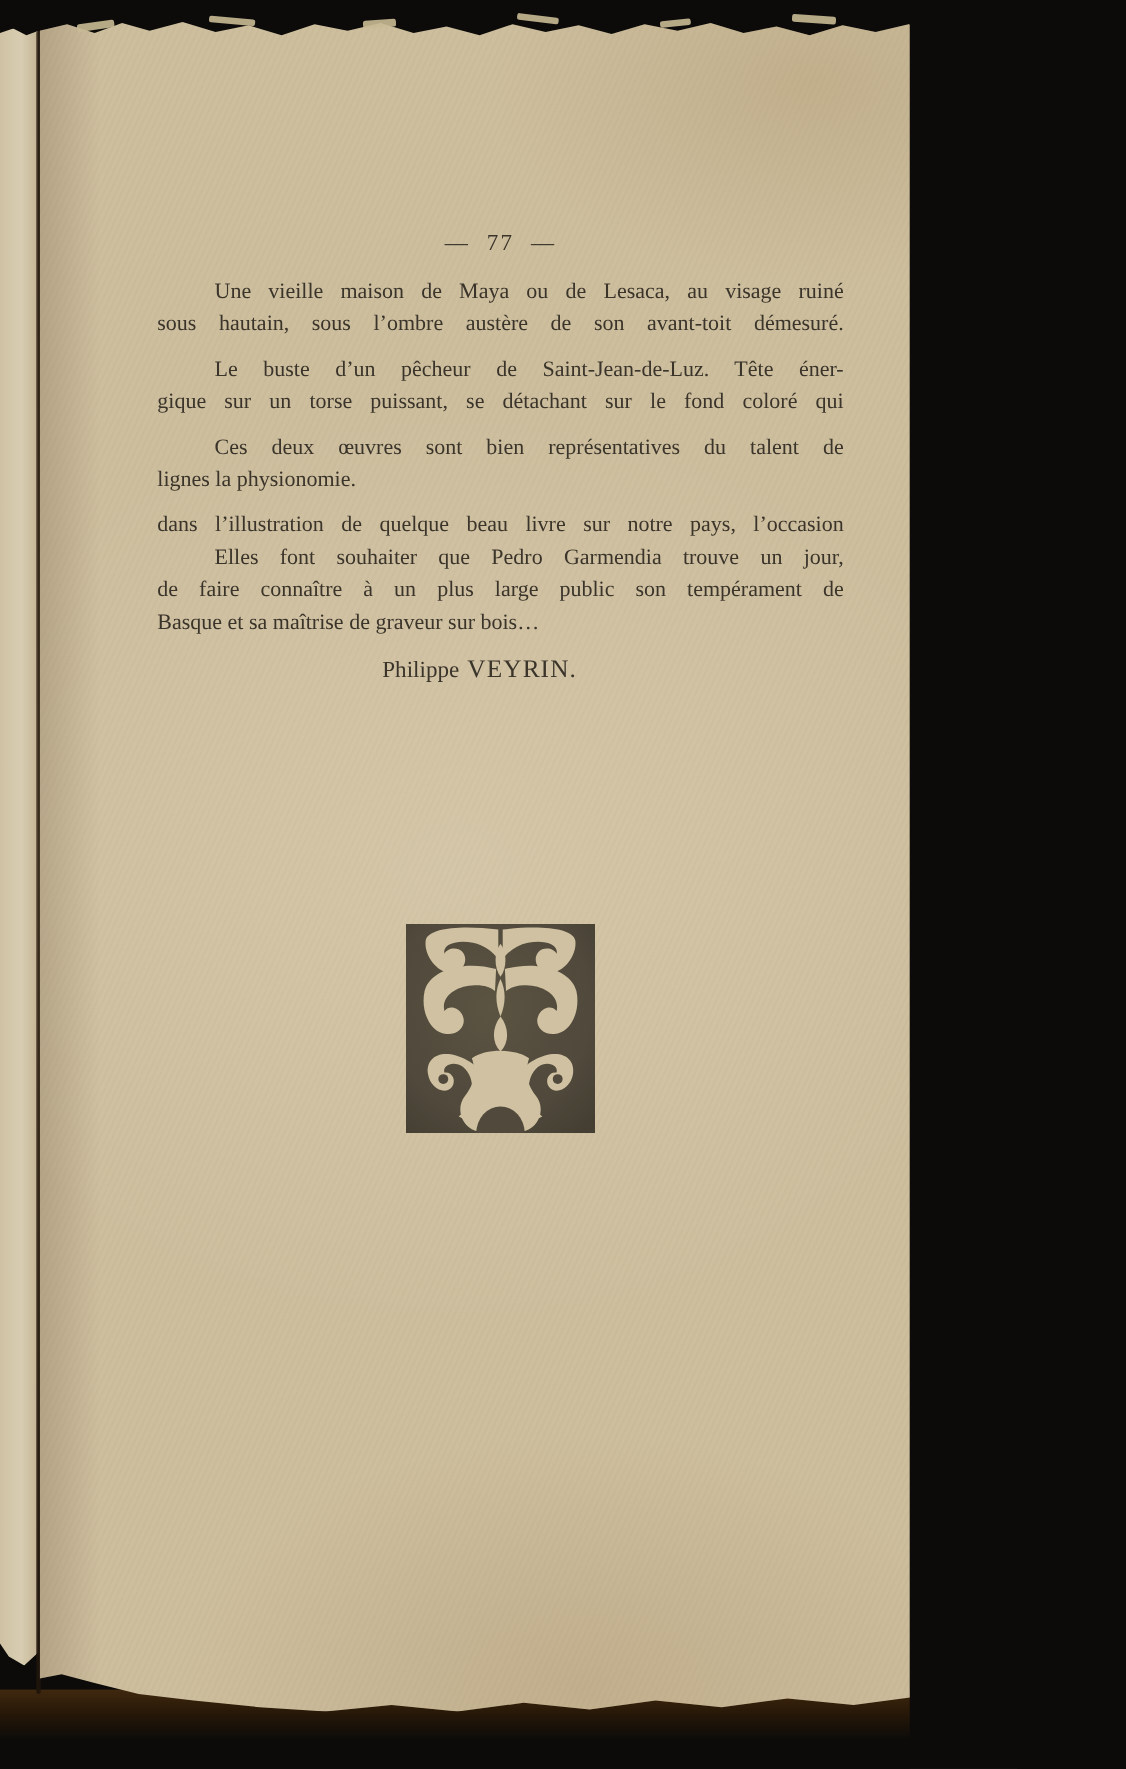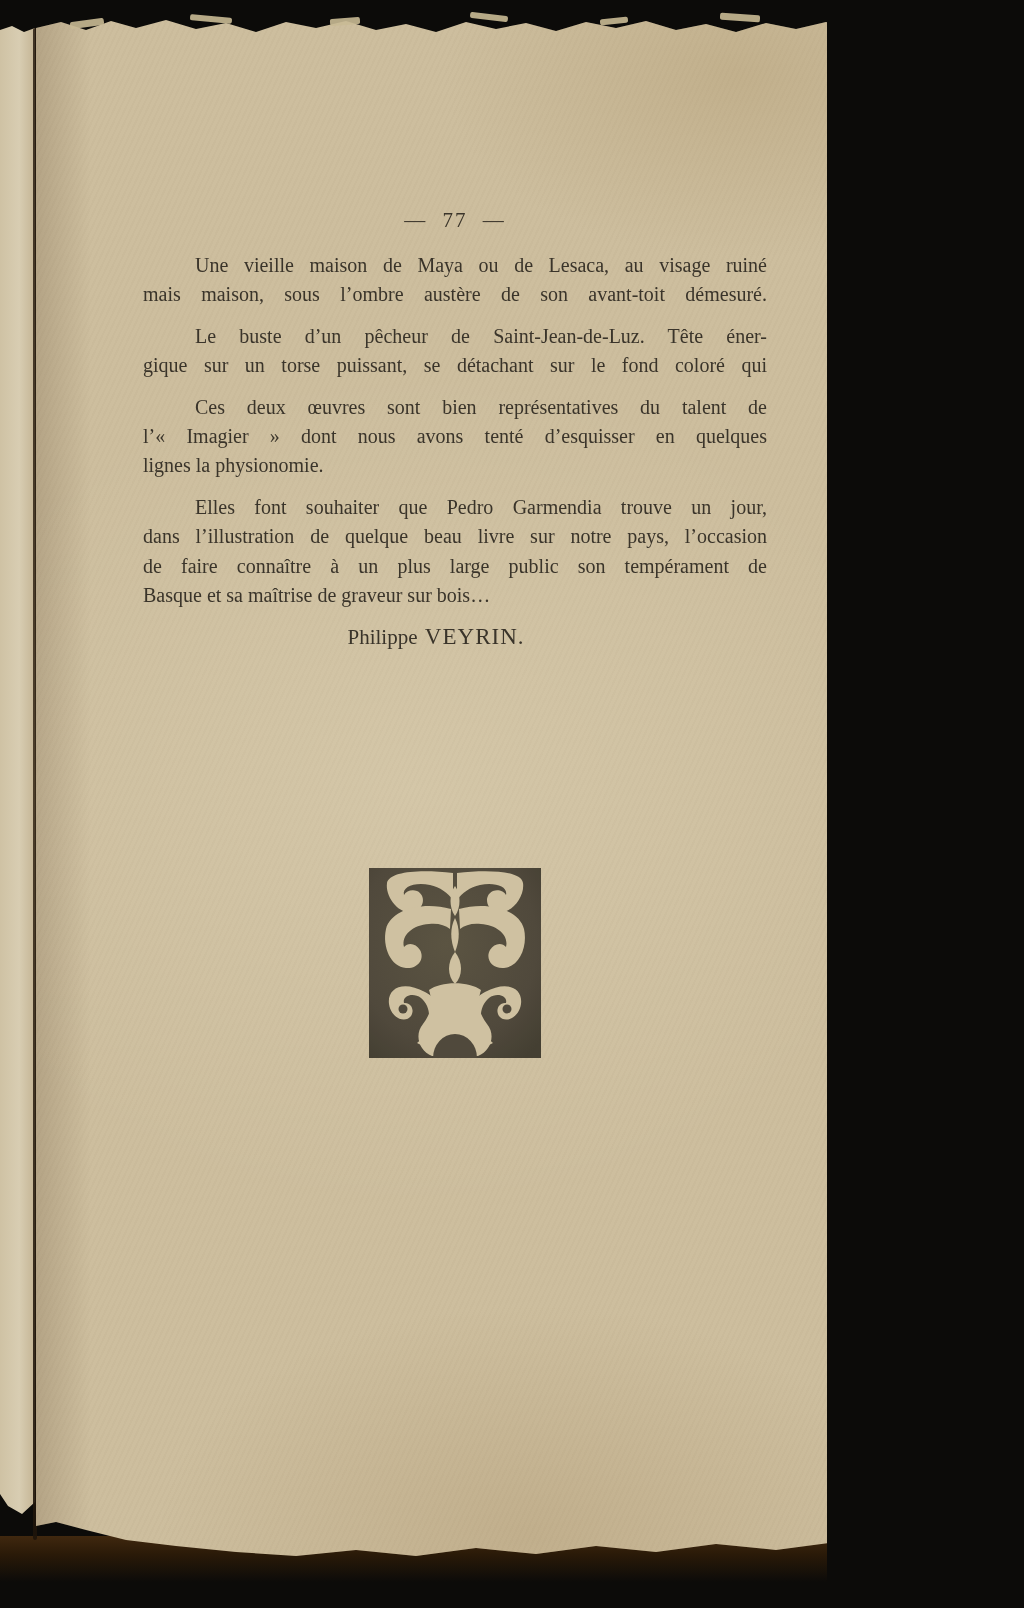--- a/index.html
+++ b/index.html
@@ -98,34 +98,33 @@
   <span class="fiber" style="left:850px;top:18px;width:30px;height:6px;transform:rotate(-5deg);"></span>
 
   <div class="book-page">
     <div class="page-content">
 
       <div class="page-number">— 77 —</div>
 
       <div>
           <div class="para">
             <div class="jline first">Une vieille maison de Maya ou de Lesaca, au visage ruiné</div>
-            <div class="jline">mais maison, sous l’ombre austère de son avant-toit démesuré.</div>
+            <div class="jline">sous hautain, sous l’ombre austère de son avant-toit démesuré.</div>
           </div>
           <div class="para">
             <div class="jline first">Le buste d’un pêcheur de Saint-Jean-de-Luz. Tête éner-</div>
             <div class="jline">gique sur un torse puissant, se détachant sur le fond coloré qui</div>
           </div>
           <div class="para">
             <div class="jline first">Ces deux œuvres sont bien représentatives du talent de</div>
-            <div class="jline">l’« Imagier » dont nous avons tenté d’esquisser en quelques</div>
             <div class="jline short">lignes la physionomie.</div>
           </div>
           <div class="para">
+            <div class="jline">dans l’illustration de quelque beau livre sur notre pays, l’occasion</div>
             <div class="jline first">Elles font souhaiter que Pedro Garmendia trouve un jour,</div>
-            <div class="jline">dans l’illustration de quelque beau livre sur notre pays, l’occasion</div>
             <div class="jline">de faire connaître à un plus large public son tempérament de</div>
             <div class="jline short">Basque et sa maîtrise de graveur sur bois…</div>
           </div>
         </div>
 
       <div class="signature">
         <span class="given">Philippe</span><span class="surname">VEYRIN.</span>
       </div>
 
       <div class="ornament-wrap">

